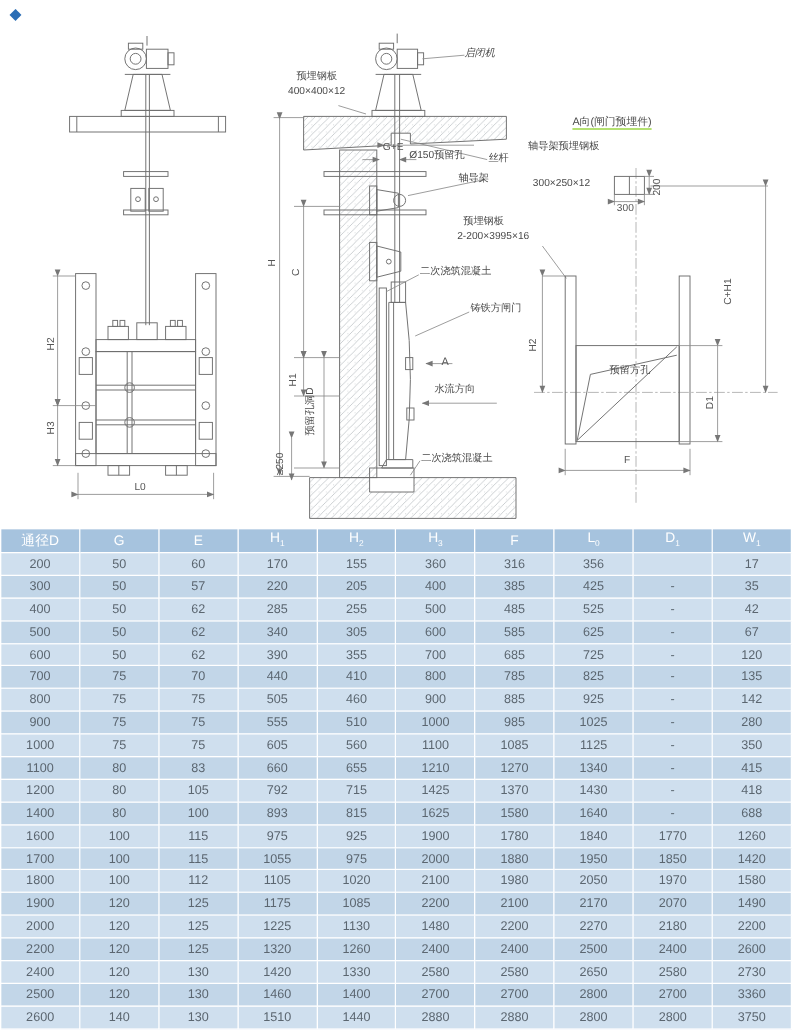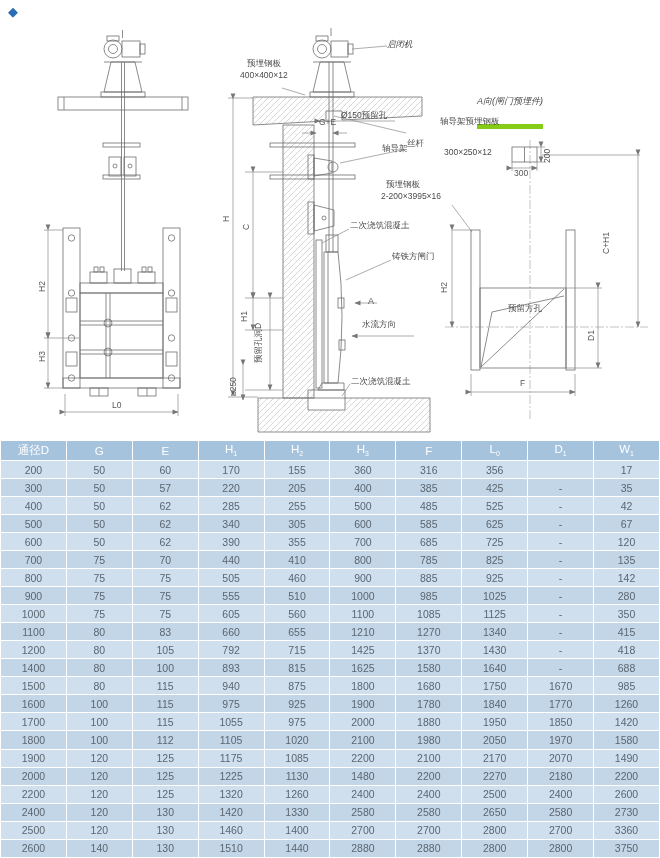--- a/index.html
+++ b/index.html
@@ -8,21 +8,21 @@
   
   #title{position:absolute;left:8px;top:5px;font-size:13.5px;font-weight:bold;color:#1a1a1a;
          display:flex;align-items:center;gap:6px;}
   #title .dia{color:#2a6db5;font-size:13px;line-height:1;}
   
   #draw{position:absolute;left:0;top:0;width:660px;height:438px;}
   #draw svg{position:absolute;left:0;top:0;}
   .lbl{position:absolute;font-size:8.5px;color:#4a4a4a;white-space:nowrap;line-height:1.15;}
   .lbl.dim{font-size:8.5px;color:#555;}
   .rot{transform:rotate(-90deg);transform-origin:0 0;}
-  .underline{border-bottom:5px solid #84cc16;padding-bottom:18px;font-style:italic;}
+  .underline{border-bottom:1px solid #84cc16;padding-bottom:1px;}
   
   #tblwrap{position:absolute;left:0;top:440px;width:604px;height:418px;}
   table{border-collapse:collapse;table-layout:fixed;width:660px;height:418px;
         font-family:"Liberation Sans","DejaVu Sans",sans-serif;}
   th{background:#a6c3de;color:#ffffff;font-weight:normal;font-size:11.5px;
      border:1px solid #fff;height:19px;padding:0;}
   td{text-align:center;font-size:10.5px;color:#5b6670;border:1px solid #fff;padding:0;}
   tbody tr:nth-child(odd) td{background:#cfdfee;}
   tbody tr:nth-child(even) td{background:#c2d6e8;}
   th sub{font-size:7px;}
@@ -234,23 +234,23 @@
       </g>
     </svg>
 
     <div class="lbl dim rot" style="left:38px;top:292px;">H2</div>
     <div class="lbl dim rot" style="left:38px;top:362px;">H3</div>
     <div class="lbl dim" style="left:112px;top:401px;">L0</div>
 
     <div class="lbl" style="left:387px;top:40px;font-style:italic;">启闭机</div>
     <div class="lbl" style="left:247px;top:59px;">预埋钢板</div>
     <div class="lbl" style="left:240px;top:71px;">400×400×12</div>
-    <div class="lbl" style="left:341px;top:111px;">Ø150预留孔</div>
+    <div class="lbl" style="left:341px;top:125px;">Ø150预留孔</div>
     <div class="lbl dim" style="left:319px;top:118px;">G+E</div>
-    <div class="lbl" style="left:407px;top:139px;">丝杆</div>
+    <div class="lbl" style="left:407px;top:127px;">丝杆</div>
     <div class="lbl" style="left:382px;top:144px;">轴导架</div>
     <div class="lbl" style="left:386px;top:180px;">预埋钢板</div>
     <div class="lbl" style="left:369px;top:192px;margin-left:12px;">2-200×3995×16</div>
     <div class="lbl" style="left:350px;top:221px;">二次浇筑混凝土</div>
     <div class="lbl" style="left:392px;top:252px;">铸铁方闸门</div>
     <div class="lbl dim" style="left:368px;top:296px;font-size:9px;">A</div>
     <div class="lbl" style="left:362px;top:320px;">水流方向</div>
     <div class="lbl" style="left:351px;top:377px;">二次浇筑混凝土</div>
     <div class="lbl dim rot" style="left:222px;top:222px;">H</div>
     <div class="lbl dim rot" style="left:242px;top:230px;">C</div>
@@ -425,32 +425,20 @@
             <td>100</td>
             <td>893</td>
             <td>815</td>
             <td>1625</td>
             <td>1580</td>
             <td>1640</td>
             <td>-</td>
             <td>688</td>
           </tr>
           <tr>
-            <td>1500</td>
-            <td>80</td>
-            <td>115</td>
-            <td>940</td>
-            <td>875</td>
-            <td>1800</td>
-            <td>1680</td>
-            <td>1750</td>
-            <td>1670</td>
-            <td>985</td>
-          </tr>
-          <tr>
             <td>1600</td>
             <td>100</td>
             <td>115</td>
             <td>975</td>
             <td>925</td>
             <td>1900</td>
             <td>1780</td>
             <td>1840</td>
             <td>1770</td>
             <td>1260</td>

